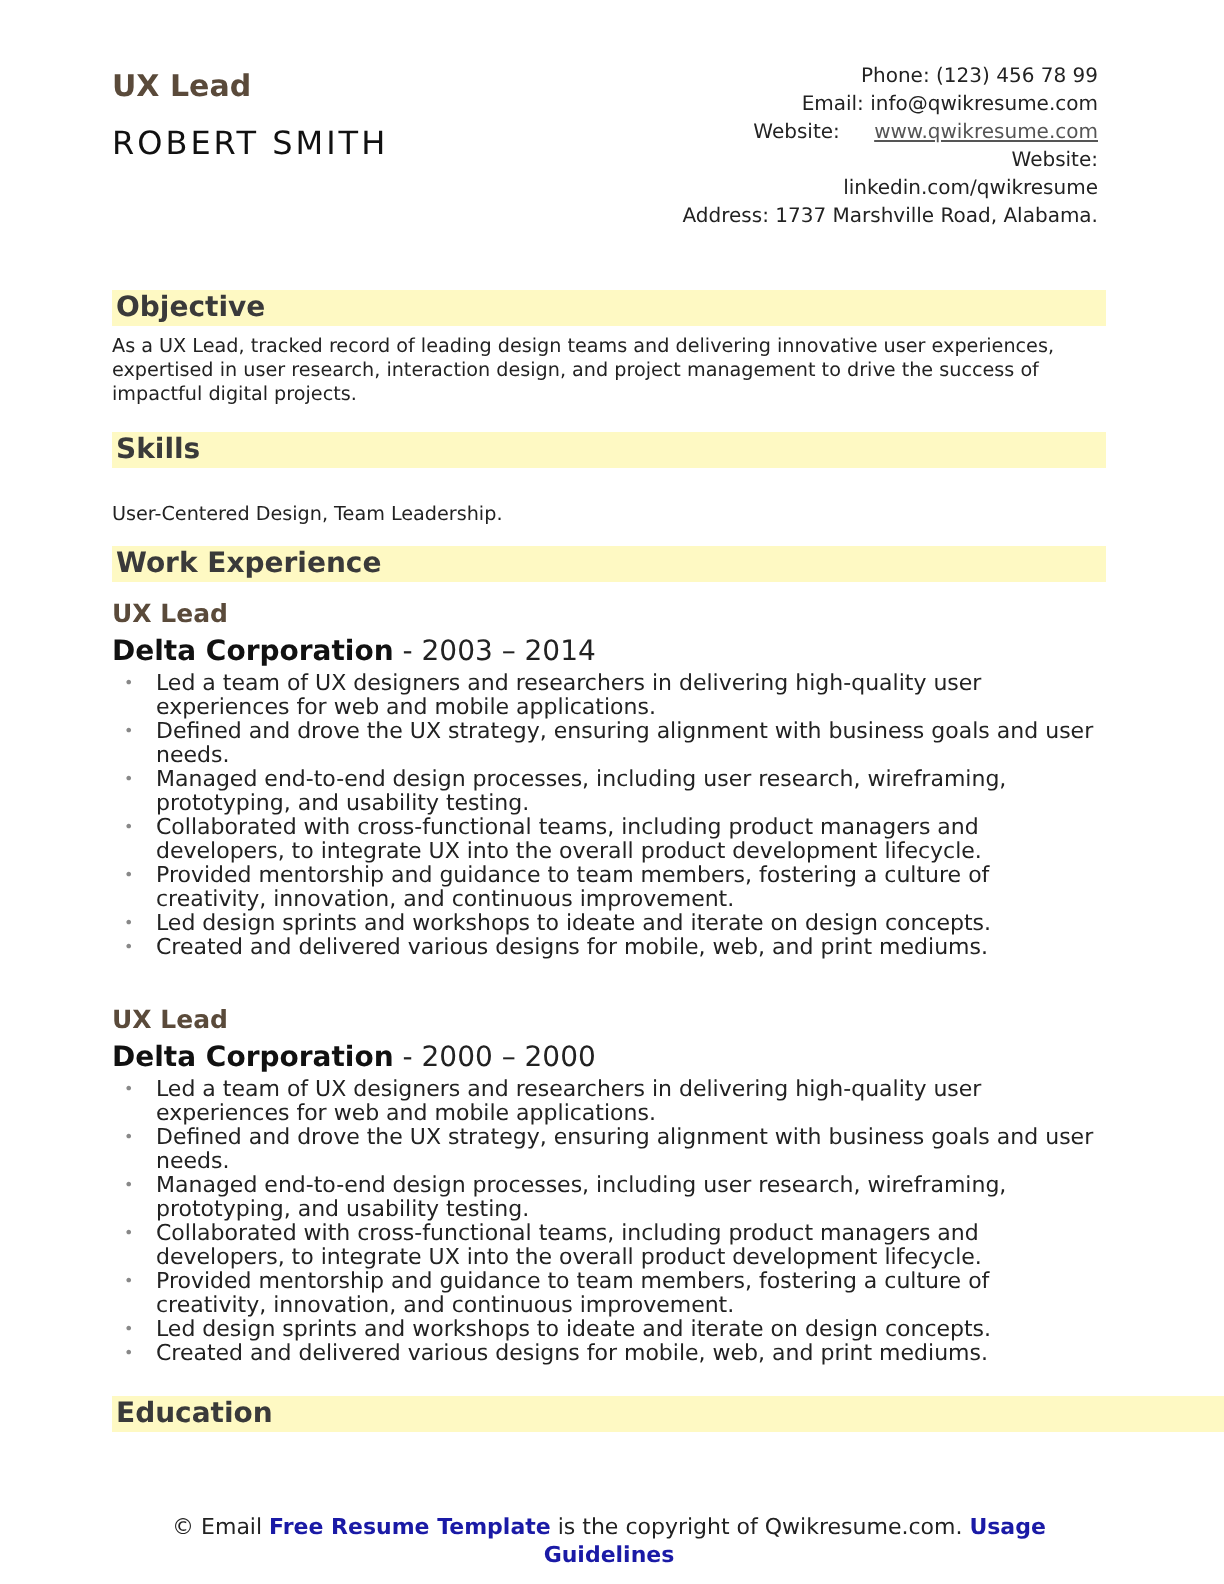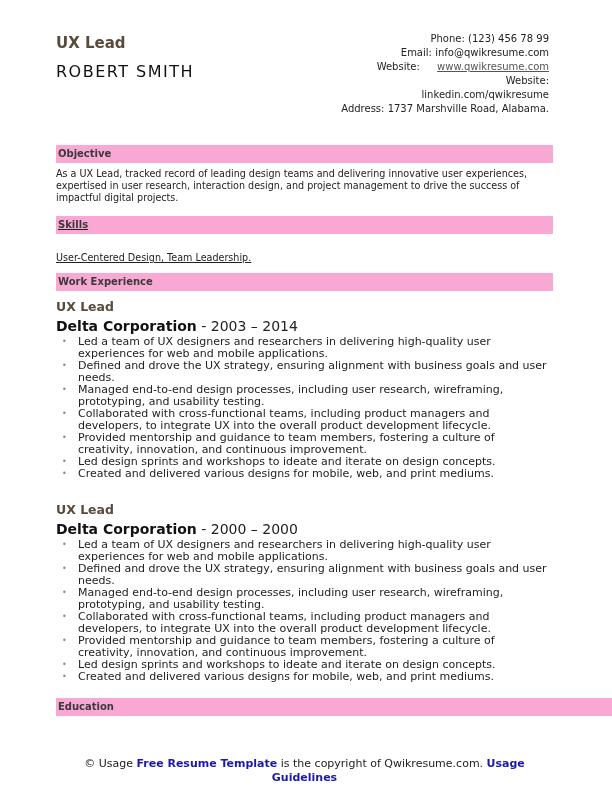--- a/index.html
+++ b/index.html
@@ -4,21 +4,21 @@
   <style>
     * { margin: 0; padding: 0; box-sizing: border-box; }
     html, body { width: 612px; height: 792px; background: #ffffff; }
     body { font-family: "DejaVu Sans", sans-serif; color: #222; position: relative; overflow: hidden; }
     .page { position: absolute; left: 56px; top: 0; width: 497px; }
     .header { position: relative; height: 130px; }
     .job-title { position: absolute; left: 0; top: 34px; font-size: 15px; font-weight: bold; color: #5a4a3a; }
     .name { position: absolute; left: 0; top: 62px; font-size: 16px; letter-spacing: 1.5px; color: #111; font-weight: normal; }
     .contact { position: absolute; right: 4px; top: 32px; width: 240px; text-align: right; font-size: 10px; line-height: 14.1px; color: #222; }
     .contact a { color: #555; text-decoration: underline; margin-left: 14px; }
-    .section-bar { background: #f9a8d4; height: 18px; font-weight: bold; font-size: 10px; color: #3a3a3a; padding-left: 2px; line-height: 18px; }
+    .section-bar { background: #fef9c3; height: 18px; font-weight: bold; font-size: 14px; color: #3a3a3a; padding-left: 2px; line-height: 18px; }
     .para { font-size: 9.6px; line-height: 12px; color: #222; }
     .job-h { font-size: 12.5px; font-weight: bold; color: #5a4a3a; }
     .company { font-size: 14px; margin-top: 4px; }
     .company b { color: #111; }
     ul.bullets { list-style: none; margin-top: 2px; }
     ul.bullets li { position: relative; padding-left: 22px; font-size: 11px; line-height: 12px; color: #222; }
     ul.bullets li::before { content: "•"; position: absolute; left: 6px; top: 0; color: #888; font-size: 8px; }
     .footer { position: absolute; left: 56px; top: 757px; width: 497px; text-align: center; font-size: 11px; line-height: 13.5px; color: #222; }
     .footer a { color: #1a1aa6; font-weight: bold; }
   </style>
@@ -37,21 +37,21 @@
       <div>linkedin.com/qwikresume</div>
       <div><span>Address:</span> <span>1737 Marshville Road, Alabama.</span></div>
     </div>
   </div>
 
   <div style="position:absolute; top:145px; left:0; width:497px;">
     <div class="section-bar">Objective</div>
     <div class="para" style="margin-top:5px;">As a UX Lead, tracked record of leading design teams and delivering innovative user experiences, expertised in user research, interaction design, and project management to drive the success of impactful digital projects.</div>
   </div>
 
-  <div style="position:absolute; top:216px; left:0; width:497px;text-decoration:underline;">
+  <div style="position:absolute; top:216px; left:0; width:497px;">
     <div class="section-bar">Skills</div>
     <div class="para" style="margin-top:18px;">User-Centered Design, Team Leadership.</div>
   </div>
 
   <div style="position:absolute; top:273px; left:0; width:497px;">
     <div class="section-bar">Work Experience</div>
 
     <div style="margin-top:8px;">
       <div class="job-h">UX Lead</div>
       <div class="company"><b>Delta Corporation</b><span> - 2003 – 2014</span></div>
@@ -80,14 +80,14 @@
       </ul>
     </div>
   </div>
 
   <div style="position:absolute; top:698px; left:0; width:583px;">
     <div class="section-bar">Education</div>
   </div>
 </div>
 
 <div class="footer">
-  <span>© Usage </span><a>Free Resume Template</a><span> is the copyright of Qwikresume.com. </span><a>Usage Guidelines</a>
+  <span>© Email </span><a>Free Resume Template</a><span> is the copyright of Qwikresume.com. </span><a>Usage Guidelines</a>
 </div>
 
 </body></html>

